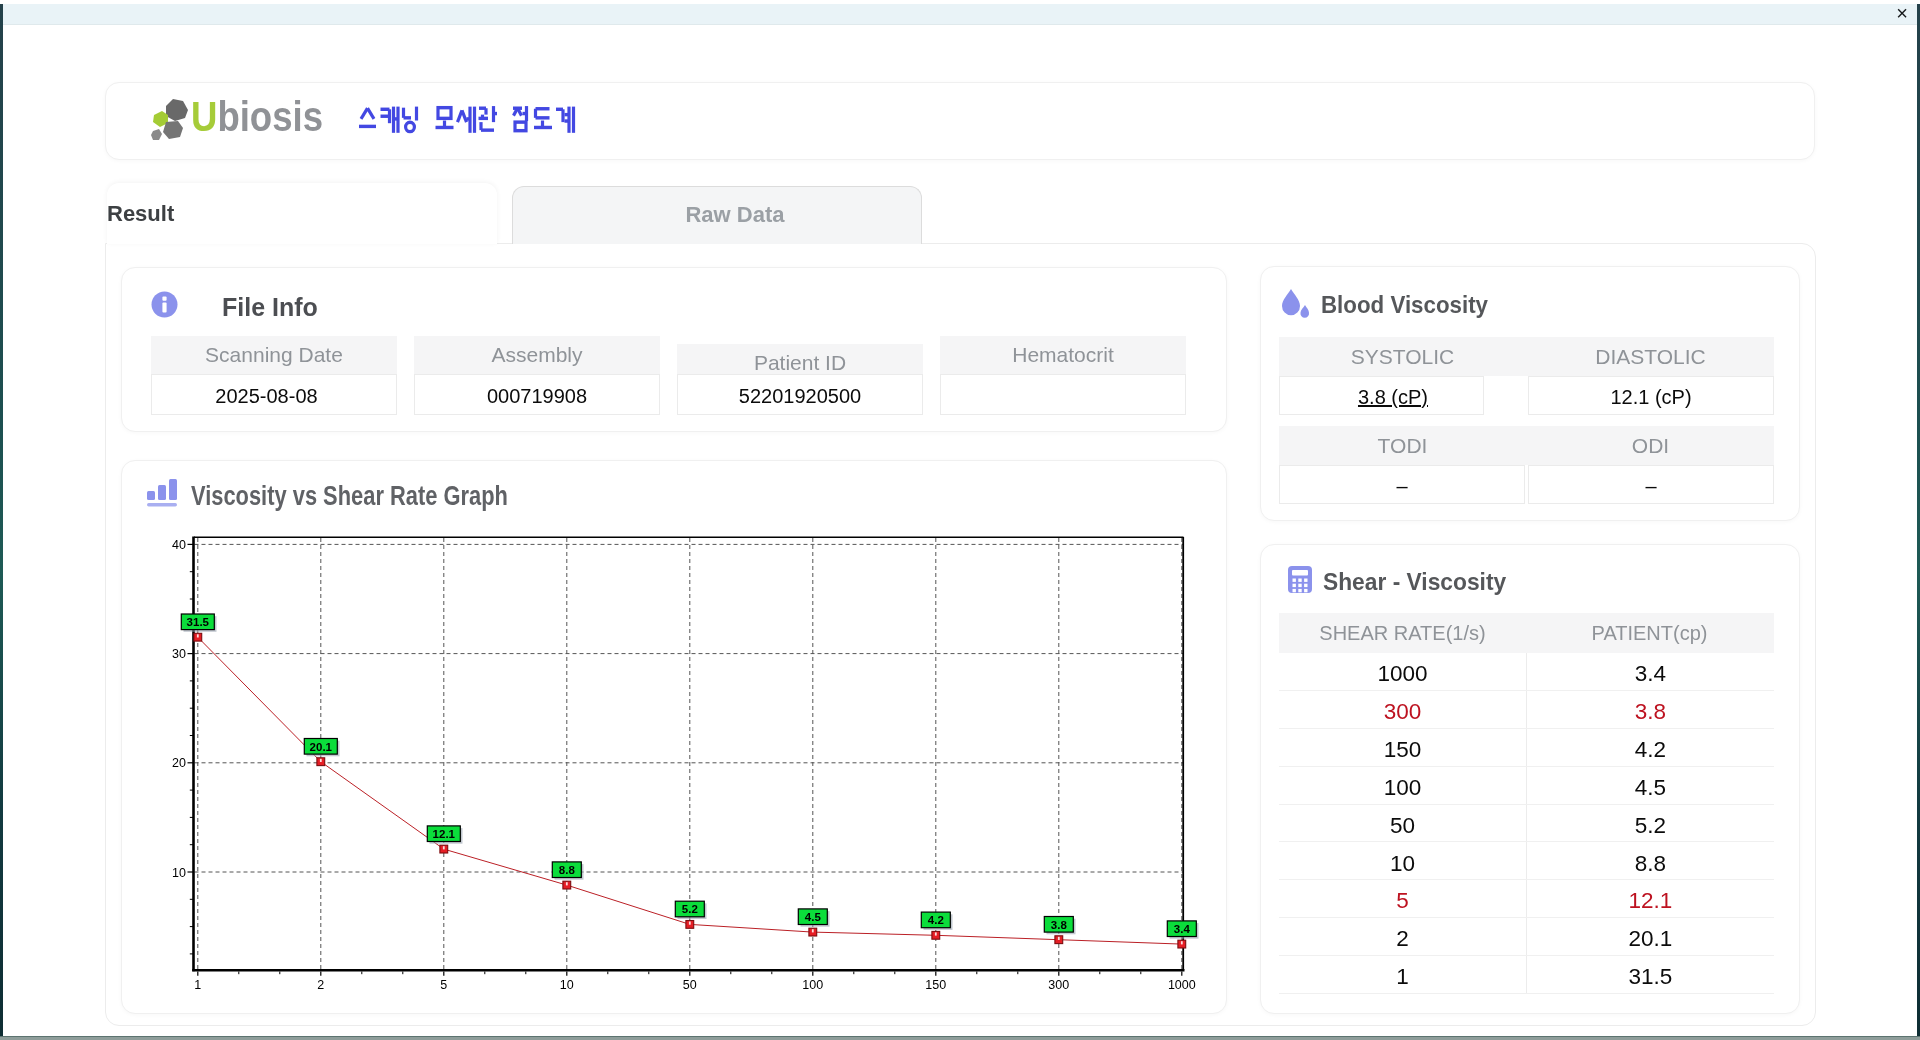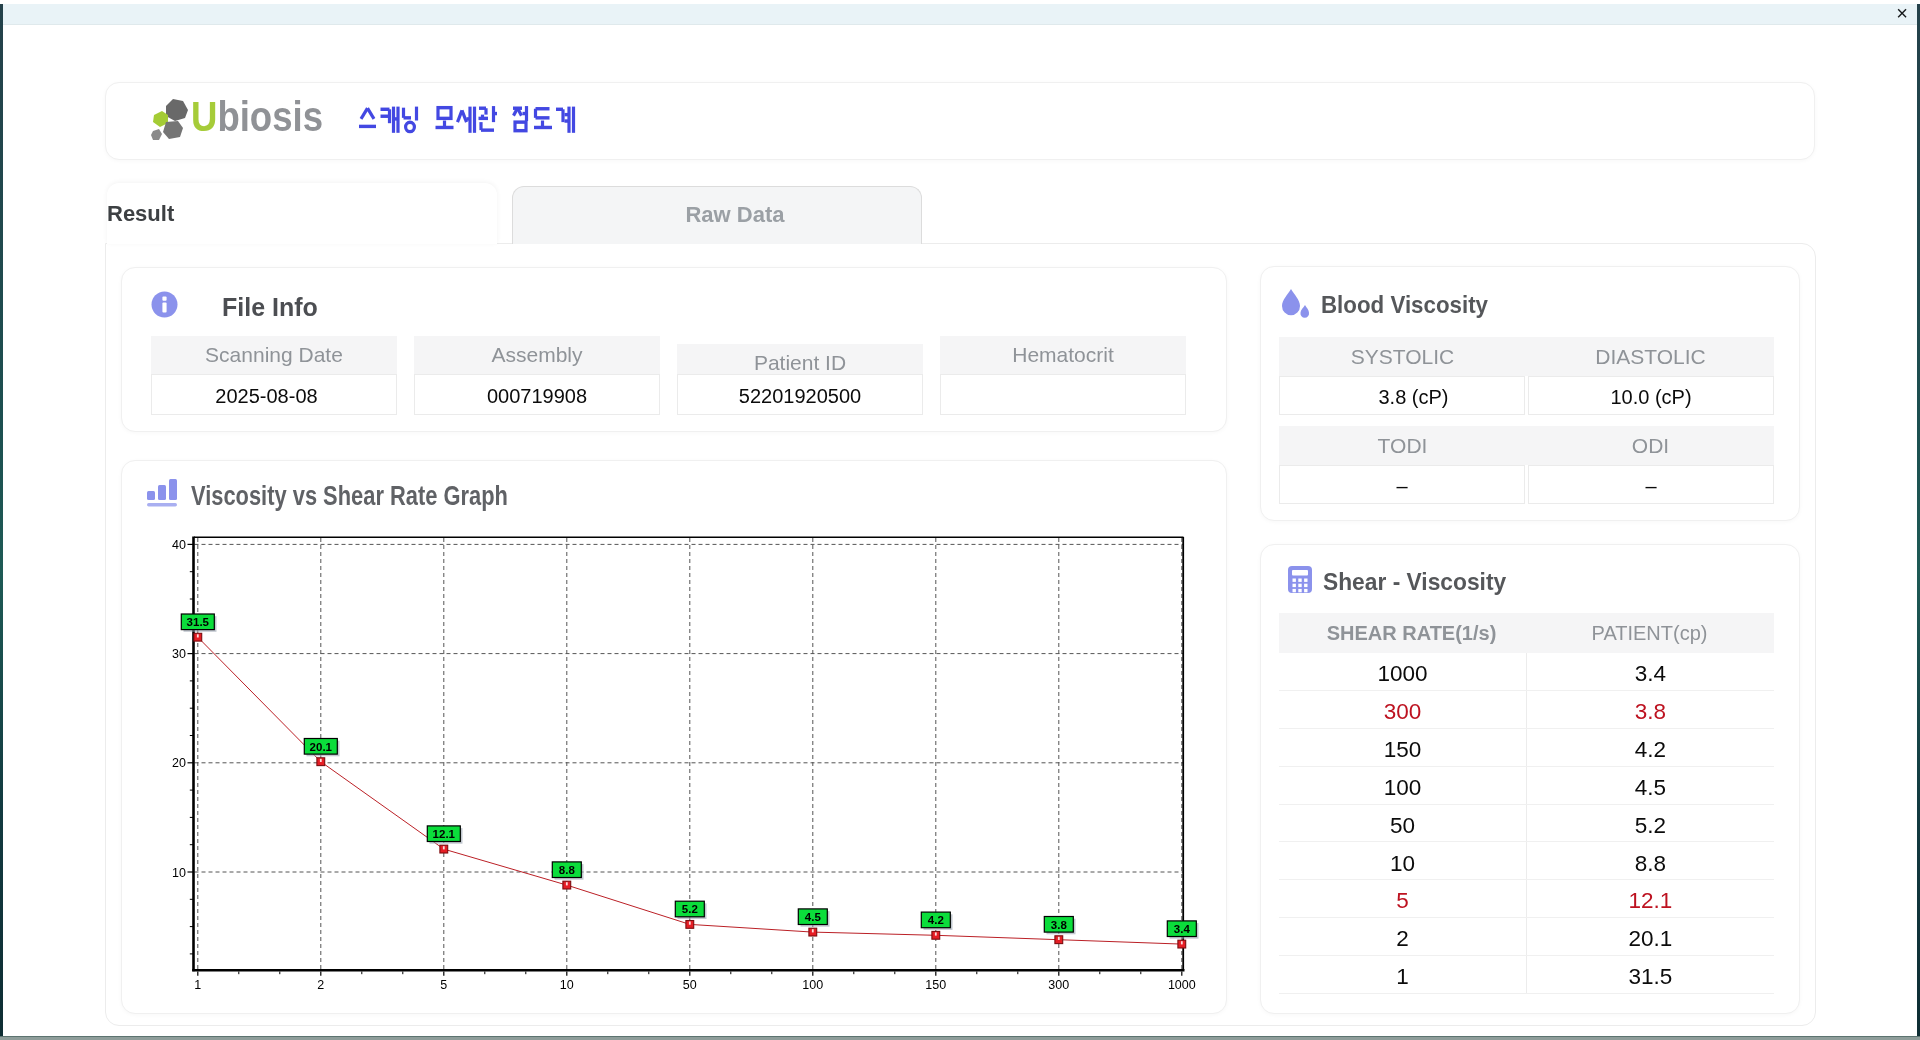--- a/index.html
+++ b/index.html
@@ -236,22 +236,22 @@
 <div class="card" style="left:1260px;top:266px;width:540px;height:255px;"></div>
 <svg class="abs" style="left:1281px;top:288px;" width="30" height="31" viewBox="0 0 30 31">
   <path d="M10 1 C13 6 19 12 19 18 A9 9.3 0 1 1 1 18 C1 12 7 6 10 1 Z" fill="#8b92ec"></path>
   <path d="M24 17 C25.5 19.5 28 22 28 24.7 A4.3 4.4 0 1 1 19.5 24.7 C19.5 22 22.5 19.5 24 17 Z" fill="#8b92ec"></path>
 </svg>
 <div class="abs ctitle" style="left:1321px;top:291px;font-size:24px;transform:scaleX(0.93);transform-origin:0 0;">Blood Viscosity</div>
 <div class="abs hdr" style="left:1279px;top:337px;width:495px;height:39px;line-height:39px;">
     <span style="position:absolute;left:0;width:247px;">SYSTOLIC</span>
     <span style="position:absolute;left:248px;width:247px;">DIASTOLIC</span>
   </div>
-<div class="abs val" style="left:1279px;top:376px;width:246px;height:39px;line-height:41px;padding-left:23px;">3.8 (cP)</div>
-<div class="abs val" style="left:1528px;top:376px;width:246px;height:39px;line-height:41px;">10.0 (cP)</div>
+<div class="abs val" style="left:1279px;top:376px;width:205px;height:39px;line-height:41px;padding-left:23px;text-decoration:underline;">3.8 (cP)</div>
+<div class="abs val" style="left:1528px;top:376px;width:246px;height:39px;line-height:41px;">12.1 (cP)</div>
 <div class="abs hdr" style="left:1279px;top:426px;width:495px;height:39px;line-height:39px;">
     <span style="position:absolute;left:0;width:247px;">TODI</span>
     <span style="position:absolute;left:248px;width:247px;">ODI</span>
   </div>
 <div class="abs val" style="left:1279px;top:465px;width:246px;height:39px;line-height:41px;">–</div>
 <div class="abs val" style="left:1528px;top:465px;width:246px;height:39px;line-height:41px;">–</div>
 
 <div class="card" style="left:1260px;top:544px;width:540px;height:470px;"></div>
 <svg class="abs" style="left:1288px;top:566px;" width="24" height="27" viewBox="0 0 24 27">
   <rect x="0" y="0" width="24" height="27" rx="4" fill="#8b92ec"></rect>
@@ -263,21 +263,21 @@
     <rect x="4.5" y="17.7" width="3.4" height="3.4"></rect>
       <rect x="10.3" y="17.7" width="3.4" height="3.4"></rect>
       <rect x="16.1" y="17.7" width="3.4" height="3.4"></rect>
     <rect x="4.5" y="22.9" width="3.4" height="3.4"></rect>
       <rect x="10.3" y="22.9" width="3.4" height="3.4"></rect>
       <rect x="16.1" y="22.9" width="3.4" height="3.4"></rect>
   </g>
 </svg>
 <div class="abs ctitle" style="left:1323px;top:568px;font-size:24.5px;transform:scaleX(0.93);transform-origin:0 0;">Shear - Viscosity</div>
 <div class="abs hdr" style="left:1279px;top:613px;width:495px;height:40px;line-height:40px;font-size:20px;">
-    <span style="position:absolute;left:9px;width:247px;font-weight:bold;">SHEAR RATE(1/s)</span>
+    <span style="position:absolute;left:0;width:247px;">SHEAR RATE(1/s)</span>
     <span style="position:absolute;left:247px;width:247px;">PATIENT(cp)</span>
   </div>
 <div class="abs" id="sheartable" style="left:1279px;top:653px;width:495px;height:341px;">
 <div style="position:absolute;left:247px;top:0;width:1px;height:341px;background:#ececec;"></div>
 <div style="position:absolute;left:0;top:0.0px;width:495px;height:37.9px;border-bottom:1px solid #f0f0f0;"></div>
 <div class="num" style="position:absolute;left:0;top:0.0px;width:247px;line-height:42.9px;color:#0b0b0b;">1000</div>
 <div class="num" style="position:absolute;left:248px;top:0.0px;width:247px;line-height:42.9px;color:#0b0b0b;">3.4</div>
 <div style="position:absolute;left:0;top:37.9px;width:495px;height:37.9px;border-bottom:1px solid #f0f0f0;"></div>
 <div class="num" style="position:absolute;left:0;top:37.9px;width:247px;line-height:42.9px;color:#bd1220;">300</div>
 <div class="num" style="position:absolute;left:248px;top:37.9px;width:247px;line-height:42.9px;color:#bd1220;">3.8</div>

